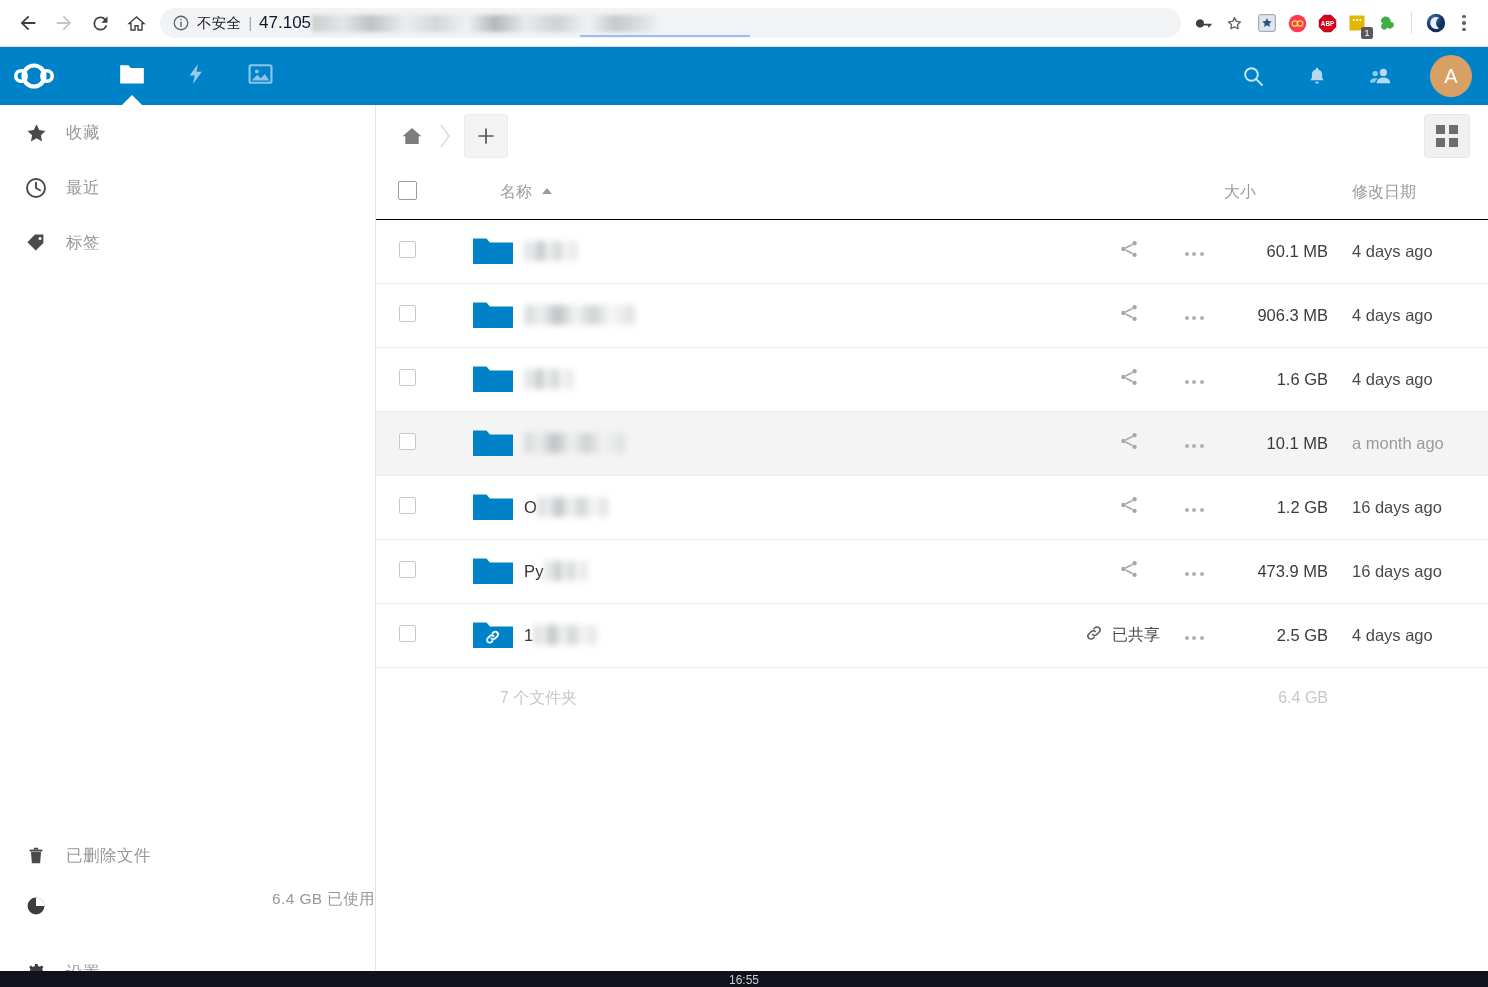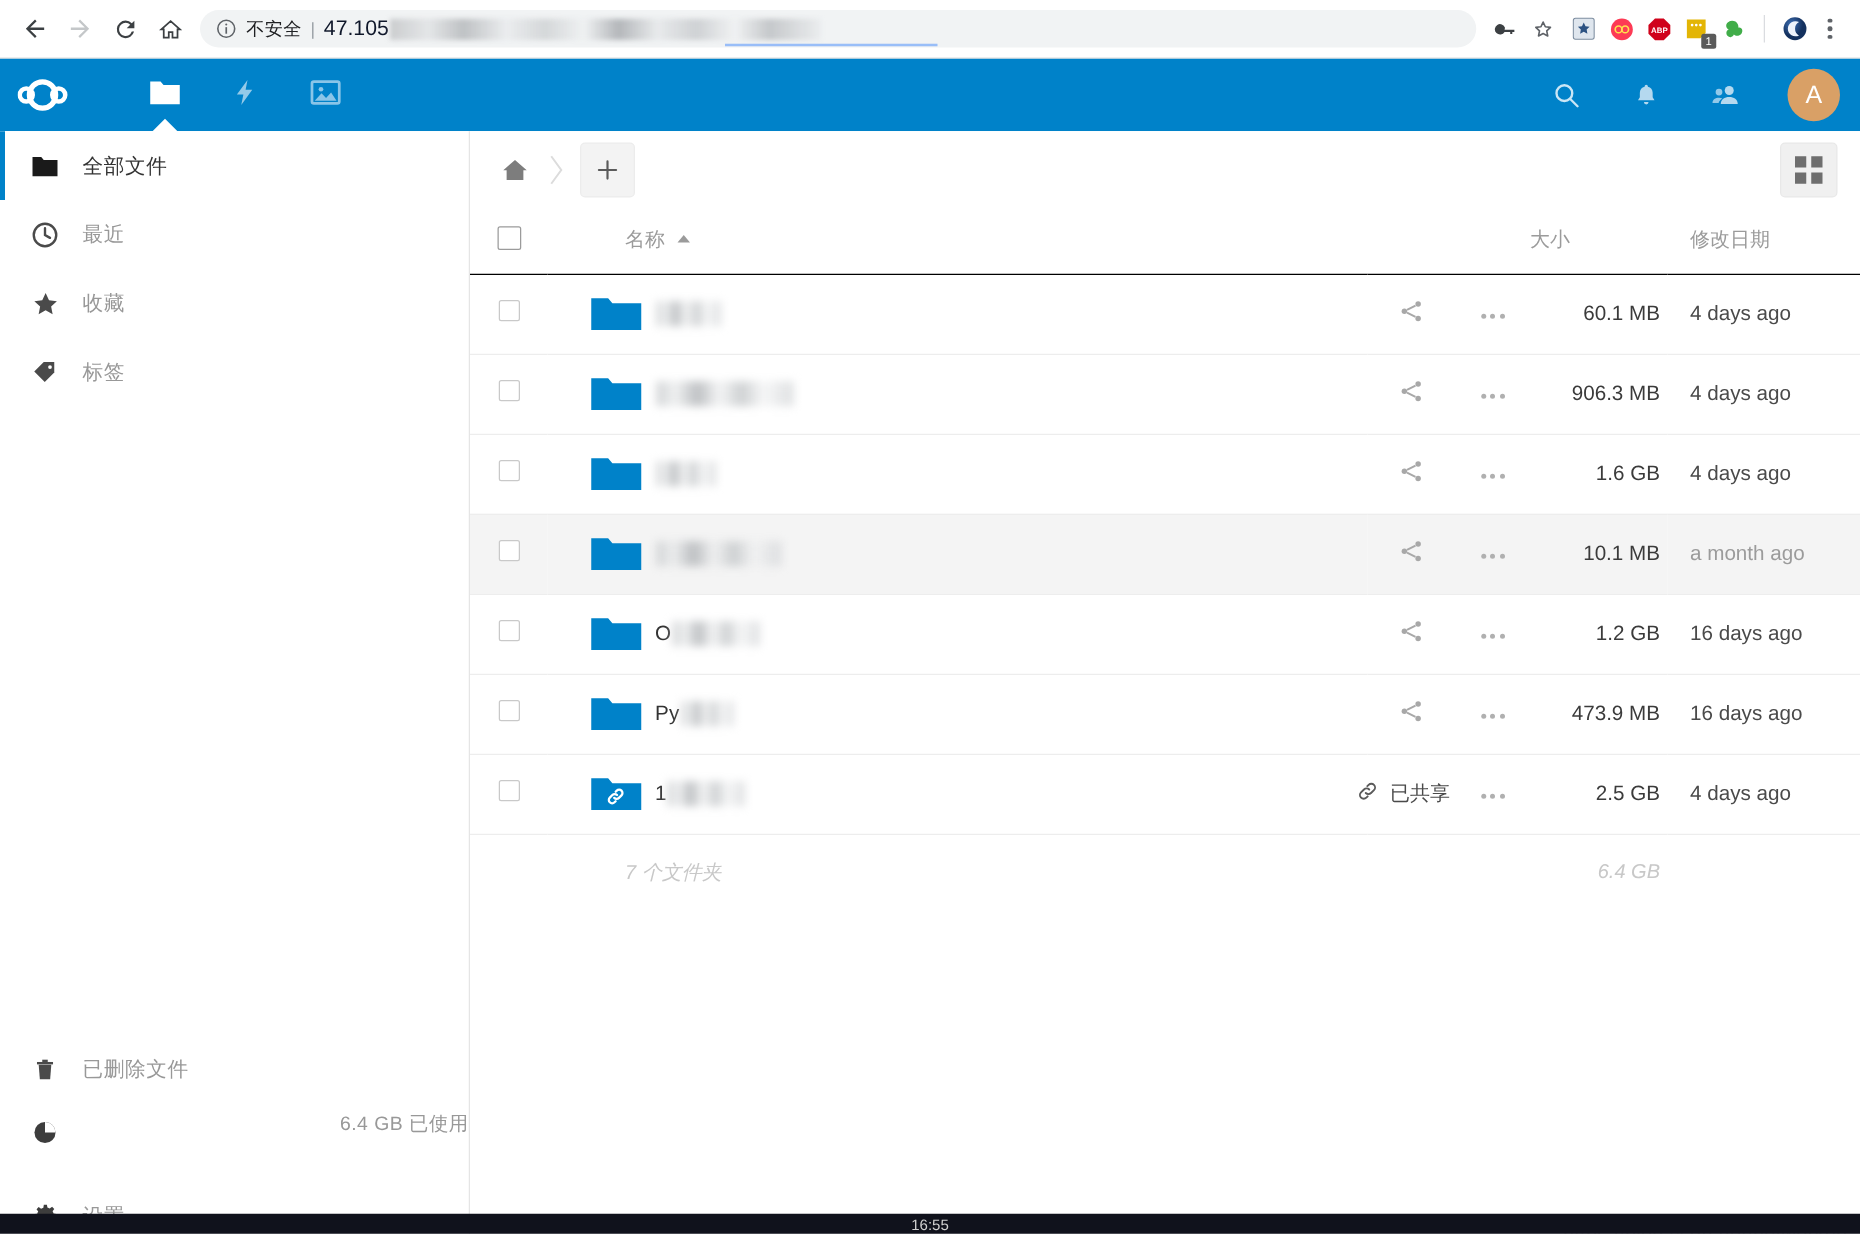--- a/index.html
+++ b/index.html
@@ -176,21 +176,21 @@
   .share-label {
     display: flex; align-items: center; justify-content: flex-end; gap: 8px;
     color: #4a4a4a; font-size: 16px; white-space: nowrap; padding-right: 4px;
   }
   .dots-cell { text-align: center; }
   .dots { display: inline-flex; gap: 3.5px; align-items: center; }
   .dots i { width: 4px; height: 4px; border-radius: 50%; background: #b0b0b0; display: block; }
   .size-cell { text-align: right; padding-right: 6px; font-size: 16.5px; color: #3b3b3b; }
   .date-cell { padding-left: 18px; font-size: 16.5px; color: #4a4a4a; }
   .file-row.highlight .date-cell { color: #9b9b9b; }
-  .summary td { height: 62px; border-bottom: none; color: #c8c8c8; font-size: 16px; font-style: italic; }
+  .summary td { height: 62px; border-bottom: none; color: #c8c8c8; font-size: 16px; }
   .summary .sum-name { padding-left: 124px; }
   .summary .sum-size { text-align: right; padding-right: 6px; }
 
   
   .watermark {
     position: absolute; right: 10px; bottom: 10px; color: #e2e2e2; font-size: 16px;
     letter-spacing: .2px; white-space: nowrap;
   }
   .taskbar {
     position: absolute; left: 0; bottom: 0; width: 1488px; height: 16px;
@@ -364,44 +364,36 @@
           <path d="M2 18.4c0-2.7 2.3-4.2 5.2-4.2 1 0 1.9.2 2.7.5-1.7 1-2.8 2.3-3 3.7z" fill="#a7d3ee"></path>
         </svg>
     </span>
     <span class="avatar">A</span>
   </div>
 </div>
 
 <div class="app-body">
 
   <div class="sidebar">
-    <div class="side-item active">
+    <div class="side-item">
       <span class="si-icon">
-        <svg width="26" height="22" viewBox="0 0 24 22">
-            <path d="M2 3.5h7l2 2.4h11V19H2z" fill="#1a1a1a"></path>
-          </svg>
-      </span>
-      <span class="side-label">全部文件</span>
+        <svg width="25" height="24" viewBox="0 0 24 24">
+            <path d="M12 3.3l2.7 5.8 6.3.8-4.6 4.3 1.2 6.2L12 17.2l-5.6 3.2 1.2-6.2L3 9.9l6.3-.8z" fill="#4a4a4a"></path>
+          </svg>
+      </span>
+      <span class="side-label">收藏</span>
     </div>
     <div class="side-item">
       <span class="si-icon">
         <svg width="24" height="24" viewBox="0 0 24 24">
             <circle cx="12" cy="12" r="9" fill="none" stroke="#4a4a4a" stroke-width="1.9"></circle>
             <path d="M12 6.6V12l4 2.3" stroke="#4a4a4a" stroke-width="1.9" fill="none" stroke-linecap="round"></path>
           </svg>
       </span>
       <span class="side-label">最近</span>
-    </div>
-    <div class="side-item">
-      <span class="si-icon">
-        <svg width="25" height="24" viewBox="0 0 24 24">
-            <path d="M12 3.3l2.7 5.8 6.3.8-4.6 4.3 1.2 6.2L12 17.2l-5.6 3.2 1.2-6.2L3 9.9l6.3-.8z" fill="#4a4a4a"></path>
-          </svg>
-      </span>
-      <span class="side-label">收藏</span>
     </div>
     <div class="side-item">
       <span class="si-icon">
         <svg width="24" height="24" viewBox="0 0 24 24">
             <path d="M3.4 11.2 11 3.6h8.4V12l-7.6 7.6z" fill="#4a4a4a"></path>
             <circle cx="16" cy="7.6" r="1.5" fill="#fff"></circle>
           </svg>
       </span>
       <span class="side-label">标签</span>
     </div>

